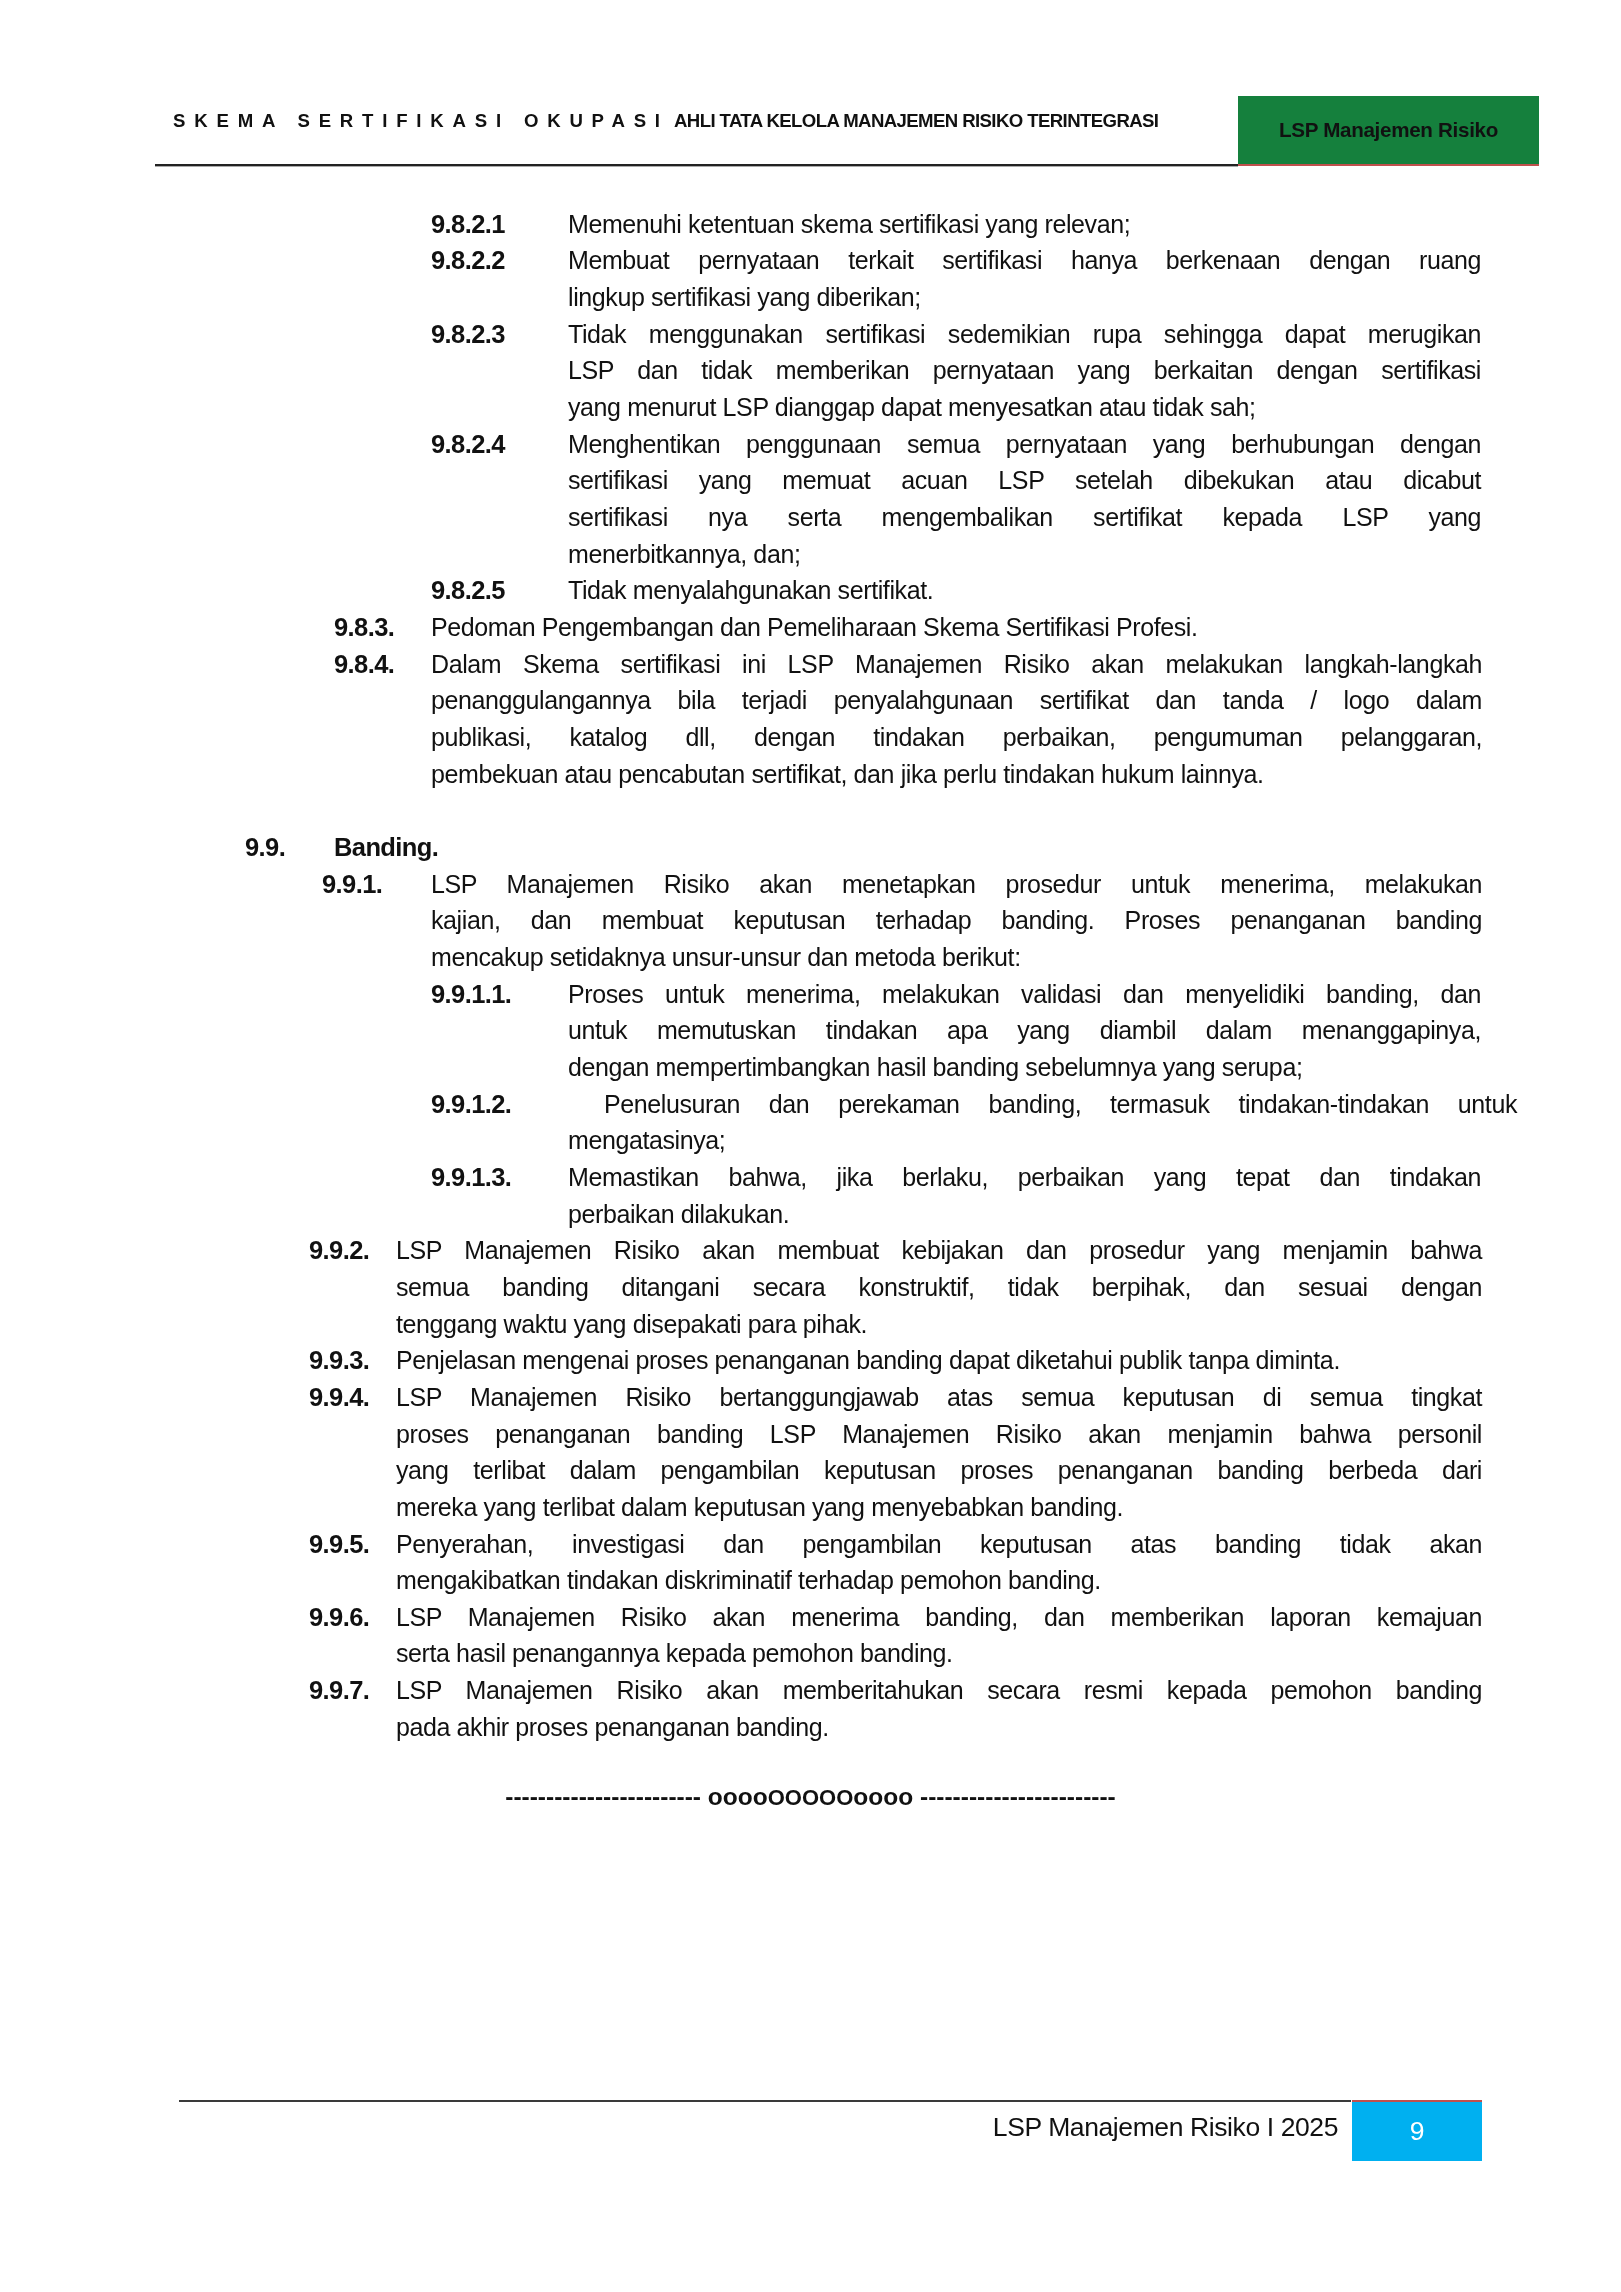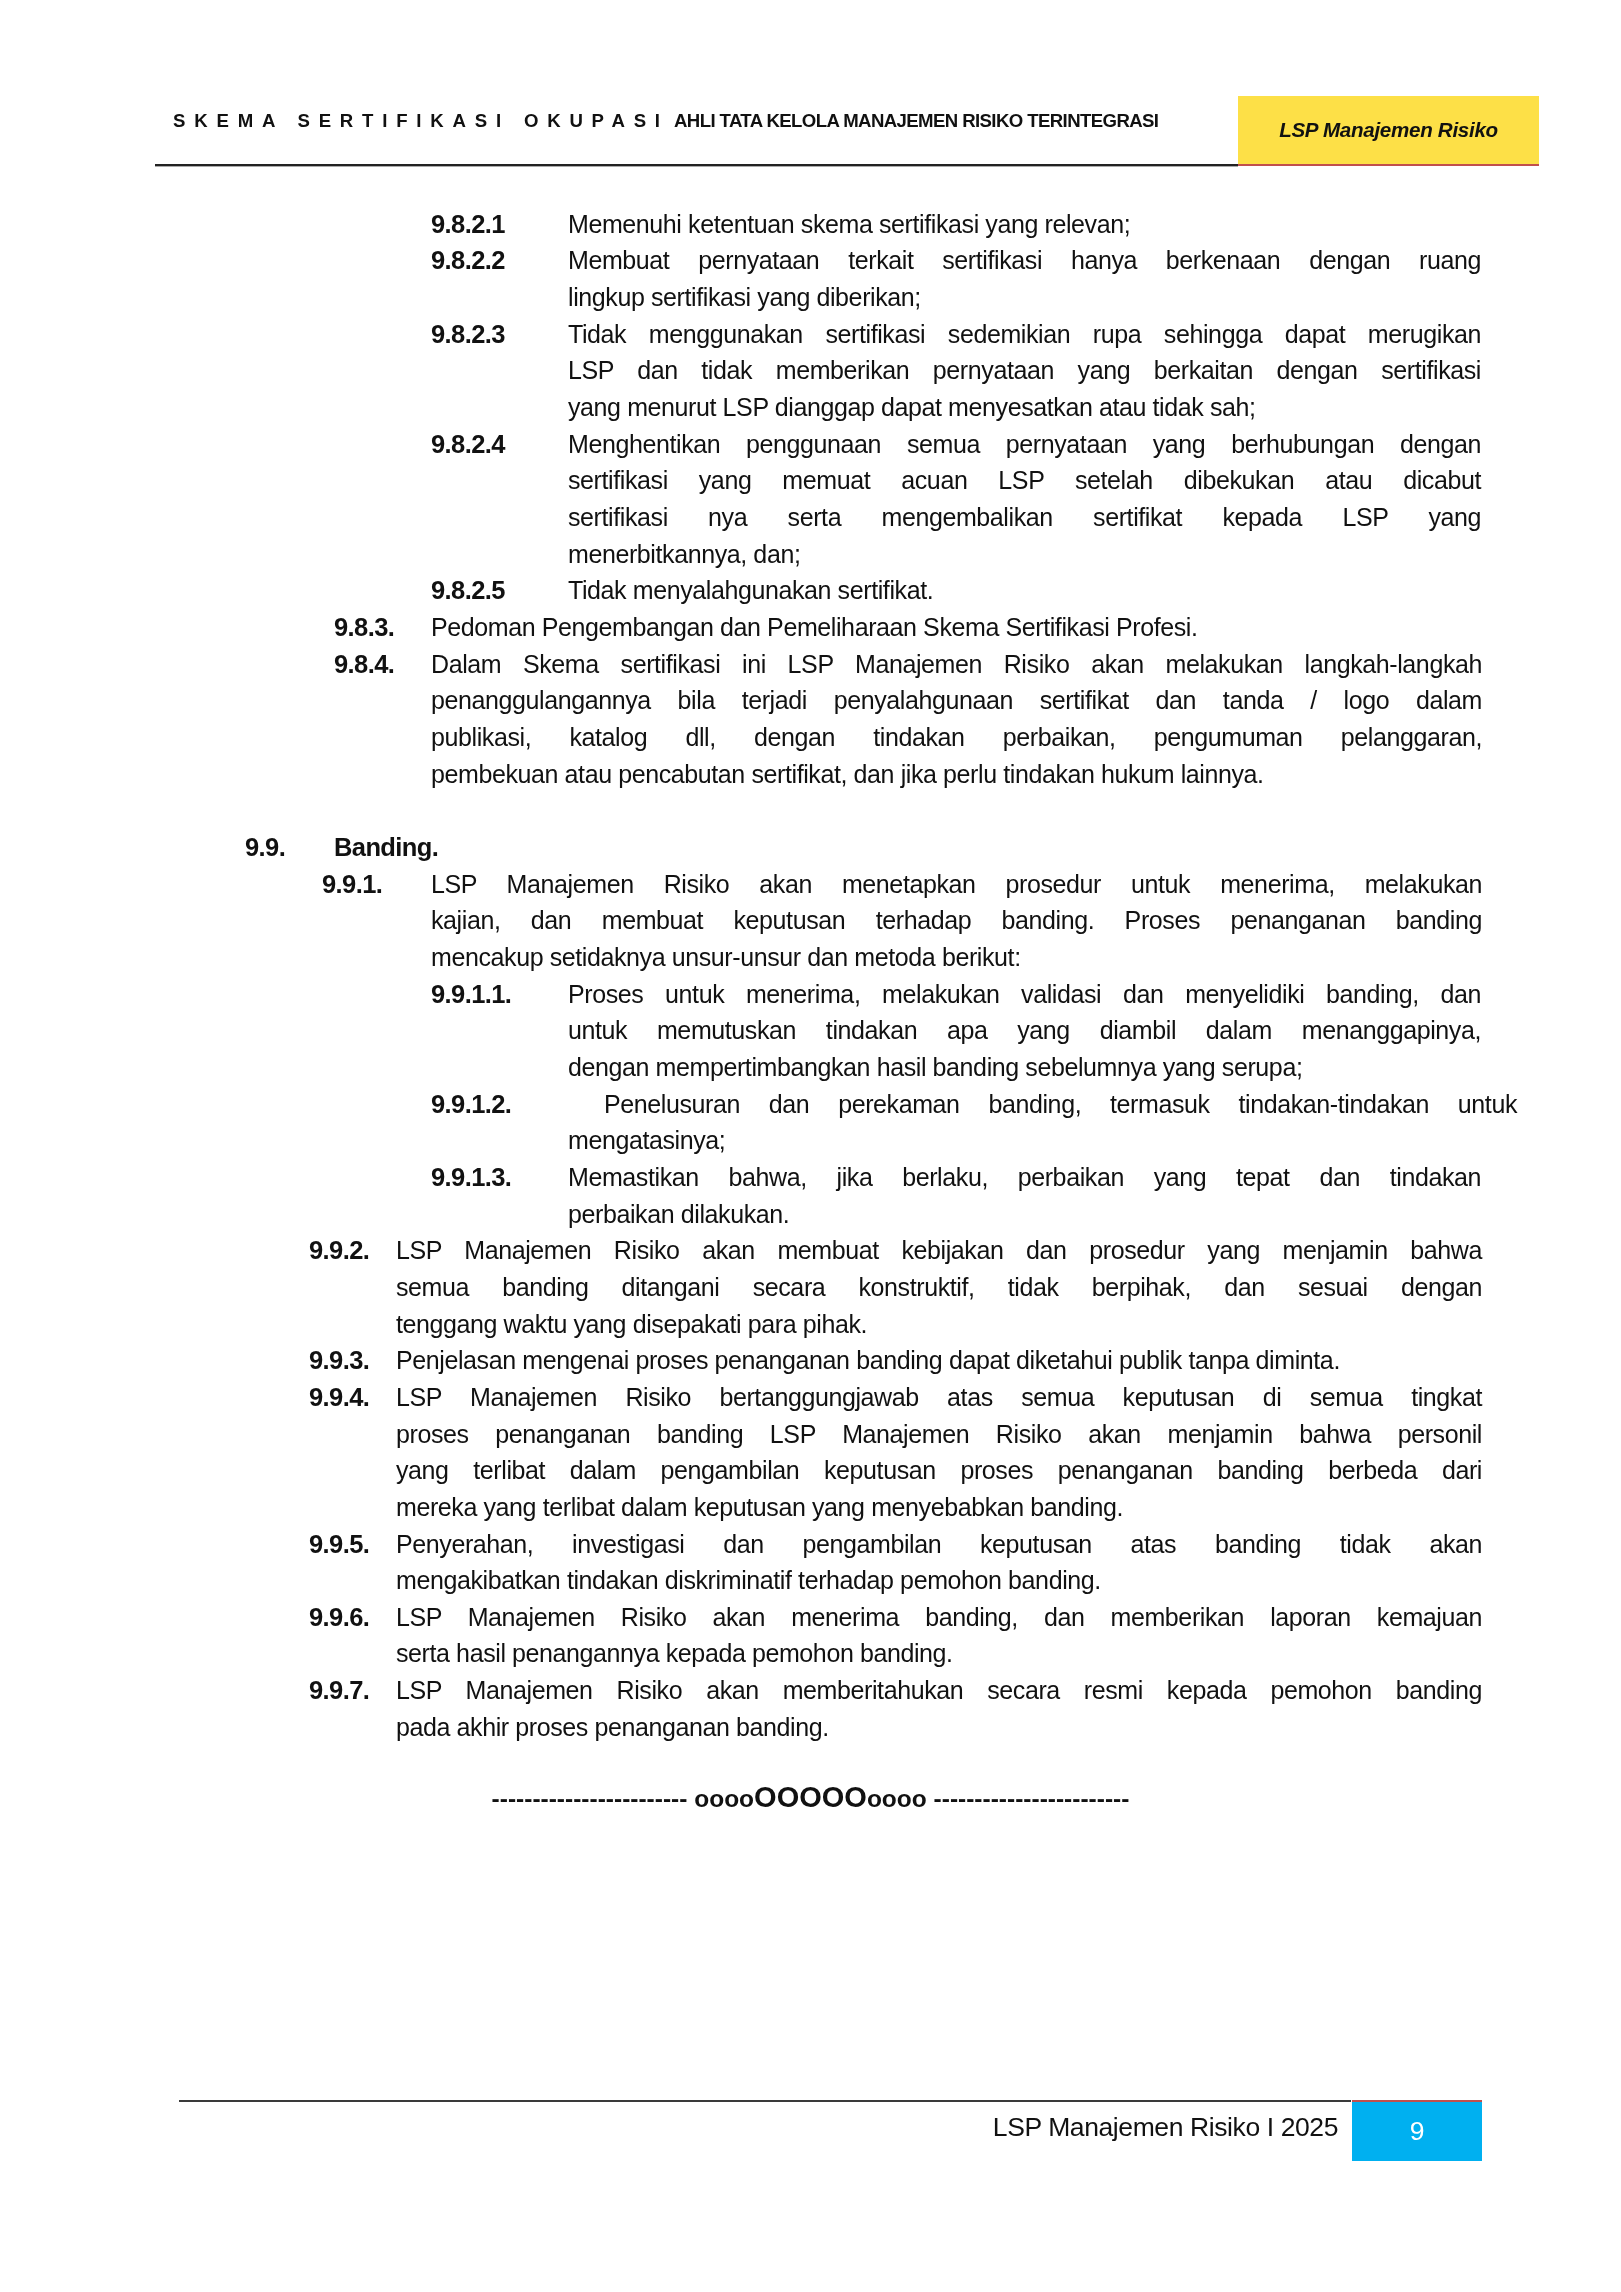--- a/index.html
+++ b/index.html
@@ -8,34 +8,34 @@
   .page { position: absolute; left: 0; top: 0; width: 1621px; height: 2293px; }
 
   
   .hdr-title { position: absolute; left: 173px; top: 110px; font-size: 18.6px; font-weight: bold;
                white-space: nowrap; color: #111; }
   .hdr-title .spaced { letter-spacing: 8.8px; margin-top: 42px; }
   .hdr-title .rest { letter-spacing: -0.6px; }
   .hdr-rule { position: absolute; left: 155px; top: 164px; width: 1083px; height: 0;
               border-top: 2px solid #222; border-bottom: 1px solid #aaa; }
   .hdr-box { position: absolute; left: 1238px; top: 96px; width: 301px; height: 68px;
-             background: #fde047; border-bottom: 2px solid #c0504d; display: flex;
-             align-items: center; justify-content: center; font-style: italic; }
+             background: #15803d; border-bottom: 2px solid #c0504d; display: flex;
+             align-items: center; justify-content: center; }
   .hdr-box span { font-size: 20.6px; font-weight: bold; color: #111; letter-spacing: -0.3px; }
 
   
   .line { position: absolute; font-size: 25px; line-height: 36px; white-space: nowrap; color: #111;
           letter-spacing: -0.4px; }
   .num { position: absolute; font-size: 25.5px; line-height: 36px; font-weight: bold; color: #111;
          letter-spacing: -0.6px; white-space: nowrap; }
   .just { text-align: justify; text-align-last: justify; white-space: normal; }
 
   .sep { position: absolute; left: 0; width: 1621px; top: 1779px; text-align: center;
          font-size: 24.5px; font-weight: bold; line-height: 36px; color: #111; }
-  .sep .big { font-size: 29px; }
+  .sep .big { font-size: 22px; }
 
   
   .ftr-rule { position: absolute; left: 179px; top: 2100px; width: 1172px; height: 0;
               border-top: 2.9px solid #3a3a3a; }
   .ftr-text { position: absolute; left: 980px; top: 2112px; width: 358px; text-align: right;
               font-size: 26.5px; color: #111; white-space: nowrap; letter-spacing: -0.4px; }
   .ftr-box { position: absolute; left: 1352px; top: 2100px; width: 130px; height: 59px;
              background: #00b0f0; border-top: 2px solid #c0504d; display: flex; align-items: center;
              justify-content: center; }
   .ftr-box span { font-size: 26.5px; color: #ffffff; }

